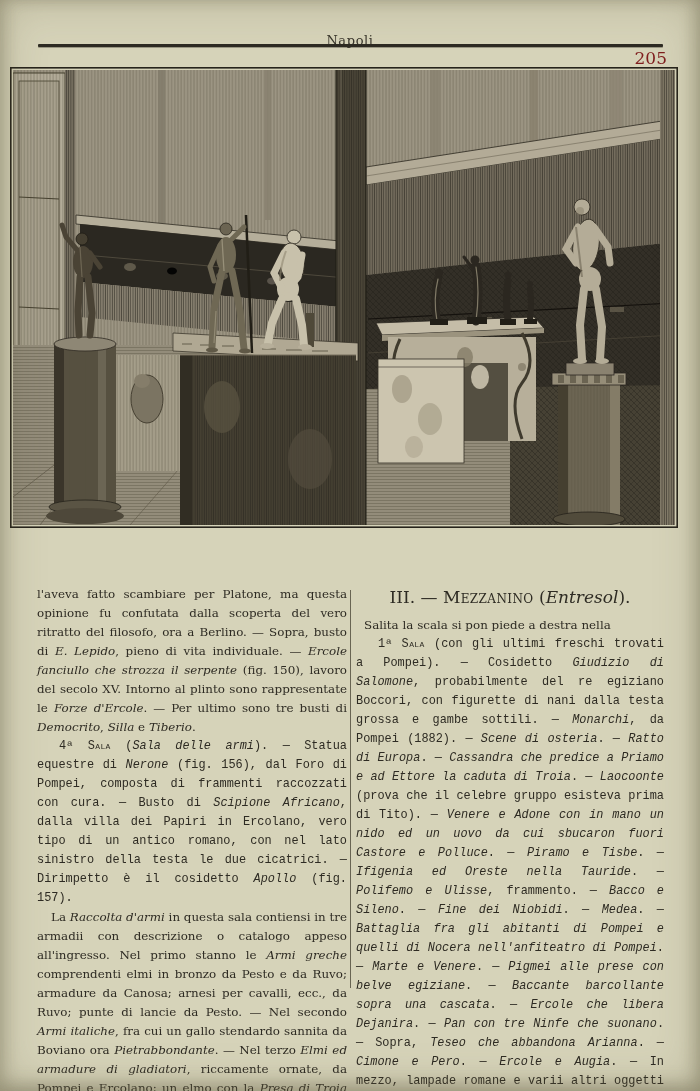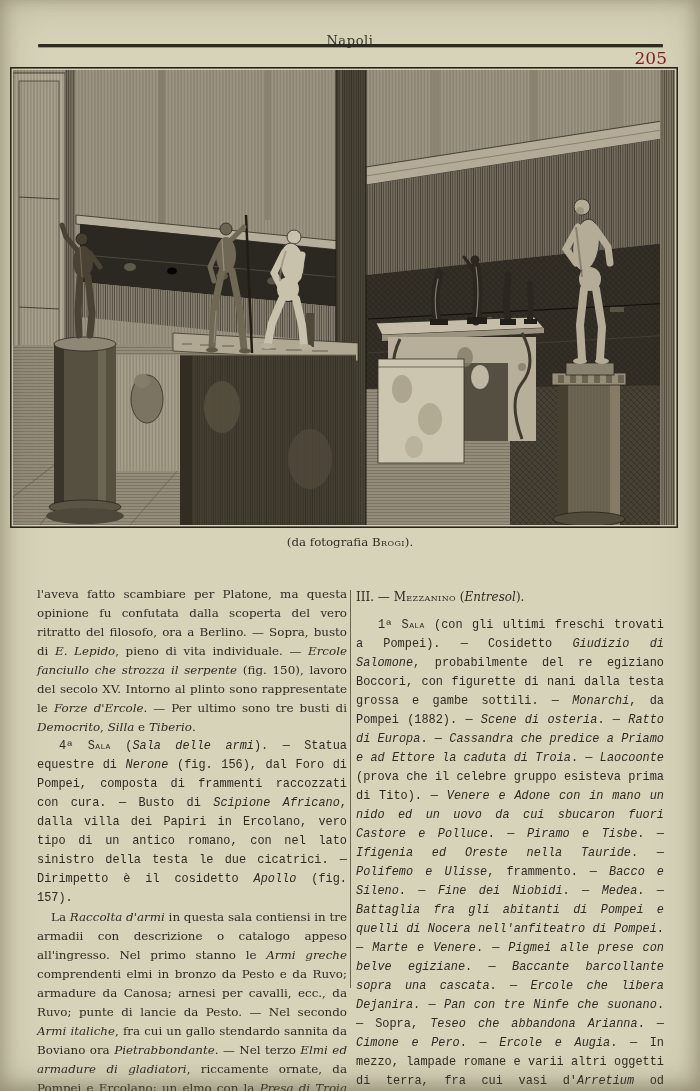--- a/index.html
+++ b/index.html
@@ -22,21 +22,21 @@
     font-size:11.8px;line-height:15.5px;color:#322f26;}
   .col{position:absolute;top:585px;font-size:11.9px;line-height:19px;text-align:justify;}
   .col-left{left:37px;width:310px;}
   .col-right{left:356px;width:308px;}
   .col-divider{position:absolute;left:350px;top:590px;width:1px;height:398px;
     background:#55503f;opacity:.85;}
   p.para{margin:0;text-align:justify;}
   .p-indent{text-indent:14px;}
   .p-indent-lg{text-indent:22px;font-family:Liberation Mono, monospace;}
   .p-indent-sm{text-indent:8px;}
-  .heading{margin:3px 0 9px 0;font-size:12px;}
+  .heading{text-align:center;margin:3px 0 9px 0;font-size:17px;}
   .seg-i{font-style:italic;}
   .seg-sc{font-variant:small-caps;letter-spacing:.4px;}
 </style>
 </head>
 <body>
 
 <div class="running-title">Napoli</div>
 <div class="page-number">205</div>
 <div class="header-rule"></div>
 
@@ -253,29 +253,29 @@
         <line x1="566" y1="160" x2="572" y2="210" stroke="#6e6654" stroke-width="2" opacity="0.6"></line>
       </g>
 
       <rect x="650" y="3" width="15" height="455" fill="#847c6a"></rect>
       <rect x="650" y="3" width="15" height="455" fill="url(#vl2)"></rect>
     </g>
   </svg>
 </figure>
 
 <div class="caption">
-  <div><span class="seg-n">(da fotografia </span><span class="seg-sc">Brogi</span><span class="seg-n">).</span></div>
 </div>
 
 <div class="col col-left">
   <p class="para"><span class="seg-n">l'aveva fatto scambiare per Platone, ma questa opinione fu confutata dalla scoperta del vero ritratto del filosofo, ora a Berlino. — Sopra, busto di </span><span class="seg-i">E. Lepido</span><span class="seg-n">, pieno di vita individuale. — </span><span class="seg-i">Ercole fanciullo che strozza il serpente</span><span class="seg-n"> (fig. 150), lavoro del secolo XV. Intorno al plinto sono rappresentate le </span><span class="seg-i">Forze d'Ercole</span><span class="seg-n">. — Per ultimo sono tre busti di </span><span class="seg-i">Democrito</span><span class="seg-n">, </span><span class="seg-i">Silla</span><span class="seg-n"> e </span><span class="seg-i">Tiberio</span><span class="seg-n">.</span></p>
   <p class="para p-indent-lg"><span class="seg-n">4ª </span><span class="seg-sc">Sala</span><span class="seg-n"> (</span><span class="seg-i">Sala delle armi</span><span class="seg-n">). — Statua equestre di </span><span class="seg-i">Nerone</span><span class="seg-n"> (fig. 156), dal Foro di Pompei, composta di frammenti raccozzati con cura. — Busto di </span><span class="seg-i">Scipione Africano</span><span class="seg-n">, dalla villa dei Papiri in Ercolano, vero tipo di un antico romano, con nel lato sinistro della testa le due cicatrici. — Dirimpetto è il cosidetto </span><span class="seg-i">Apollo</span><span class="seg-n"> (fig. 157).</span></p>
   <p class="para p-indent"><span class="seg-n">La </span><span class="seg-i">Raccolta d'armi</span><span class="seg-n"> in questa sala contiensi in tre armadii con descrizione o catalogo appeso all'ingresso. Nel primo stanno le </span><span class="seg-i">Armi greche</span><span class="seg-n"> comprendenti elmi in bronzo da Pesto e da Ruvo; armadure da Canosa; arnesi per cavalli, ecc., da Ruvo; punte di lancie da Pesto. — Nel secondo </span><span class="seg-i">Armi italiche</span><span class="seg-n">, fra cui un gallo stendardo sannita da Boviano ora </span><span class="seg-i">Pietrabbondante</span><span class="seg-n">. — Nel terzo </span><span class="seg-i">Elmi ed armadure di gladiatori</span><span class="seg-n">, riccamente ornate, da Pompei e Ercolano; un elmo con la </span><span class="seg-i">Presa di Troia</span><span class="seg-n"> ed uno scudo con la testa di </span><span class="seg-i">Medusa</span><span class="seg-n"> in rilievo.</span></p>
 </div>
 
 <div class="col-divider"></div>
 
 <div class="col col-right">
   <div class="heading"><span class="seg-n">III. — </span><span class="seg-sc">Mezzanino</span><span class="seg-n"> (</span><span class="seg-i">Entresol</span><span class="seg-n">).</span></div>
+  <p class="para p-indent-sm"><span class="seg-n">Salita la scala si pon piede a destra nella</span></p>
   <p class="para p-indent-lg"><span class="seg-n">1ª </span><span class="seg-sc">Sala</span><span class="seg-n"> (con gli ultimi freschi trovati a Pompei). — Cosidetto </span><span class="seg-i">Giudizio di Salomone</span><span class="seg-n">, probabilmente del re egiziano Boccori, con figurette di nani dalla testa grossa e gambe sottili. — </span><span class="seg-i">Monarchi</span><span class="seg-n">, da Pompei (1882). — </span><span class="seg-i">Scene di osteria</span><span class="seg-n">. — </span><span class="seg-i">Ratto di Europa</span><span class="seg-n">. — </span><span class="seg-i">Cassandra che predice a Priamo e ad Ettore la caduta di Troia</span><span class="seg-n">. — </span><span class="seg-i">Laocoonte</span><span class="seg-n"> (prova che il celebre gruppo esisteva prima di Tito). — </span><span class="seg-i">Venere e Adone con in mano un nido ed un uovo da cui sbucaron fuori Castore e Polluce</span><span class="seg-n">. — </span><span class="seg-i">Piramo e Tisbe</span><span class="seg-n">. — </span><span class="seg-i">Ifigenia ed Oreste nella Tauride</span><span class="seg-n">. — </span><span class="seg-i">Polifemo e Ulisse</span><span class="seg-n">, frammento. — </span><span class="seg-i">Bacco e Sileno</span><span class="seg-n">. — </span><span class="seg-i">Fine dei Niobidi</span><span class="seg-n">. — </span><span class="seg-i">Medea</span><span class="seg-n">. — </span><span class="seg-i">Battaglia fra gli abitanti di Pompei e quelli di Nocera nell'anfiteatro di Pompei</span><span class="seg-n">. — </span><span class="seg-i">Marte e Venere</span><span class="seg-n">. — </span><span class="seg-i">Pigmei alle prese con belve egiziane</span><span class="seg-n">. — </span><span class="seg-i">Baccante barcollante sopra una cascata</span><span class="seg-n">. — </span><span class="seg-i">Ercole che libera Dejanira</span><span class="seg-n">. — </span><span class="seg-i">Pan con tre Ninfe che suonano</span><span class="seg-n">. — Sopra, </span><span class="seg-i">Teseo che abbandona Arianna</span><span class="seg-n">. — </span><span class="seg-i">Cimone e Pero</span><span class="seg-n">. — </span><span class="seg-i">Ercole e Augia</span><span class="seg-n">. — In mezzo, lampade romane e varii altri oggetti di terra, fra cui vasi d'</span><span class="seg-i">Arretium</span><span class="seg-n"> od Arezzo.</span></p>
 </div>
 
 <div class="vignette"></div>
 
 </body></html>

